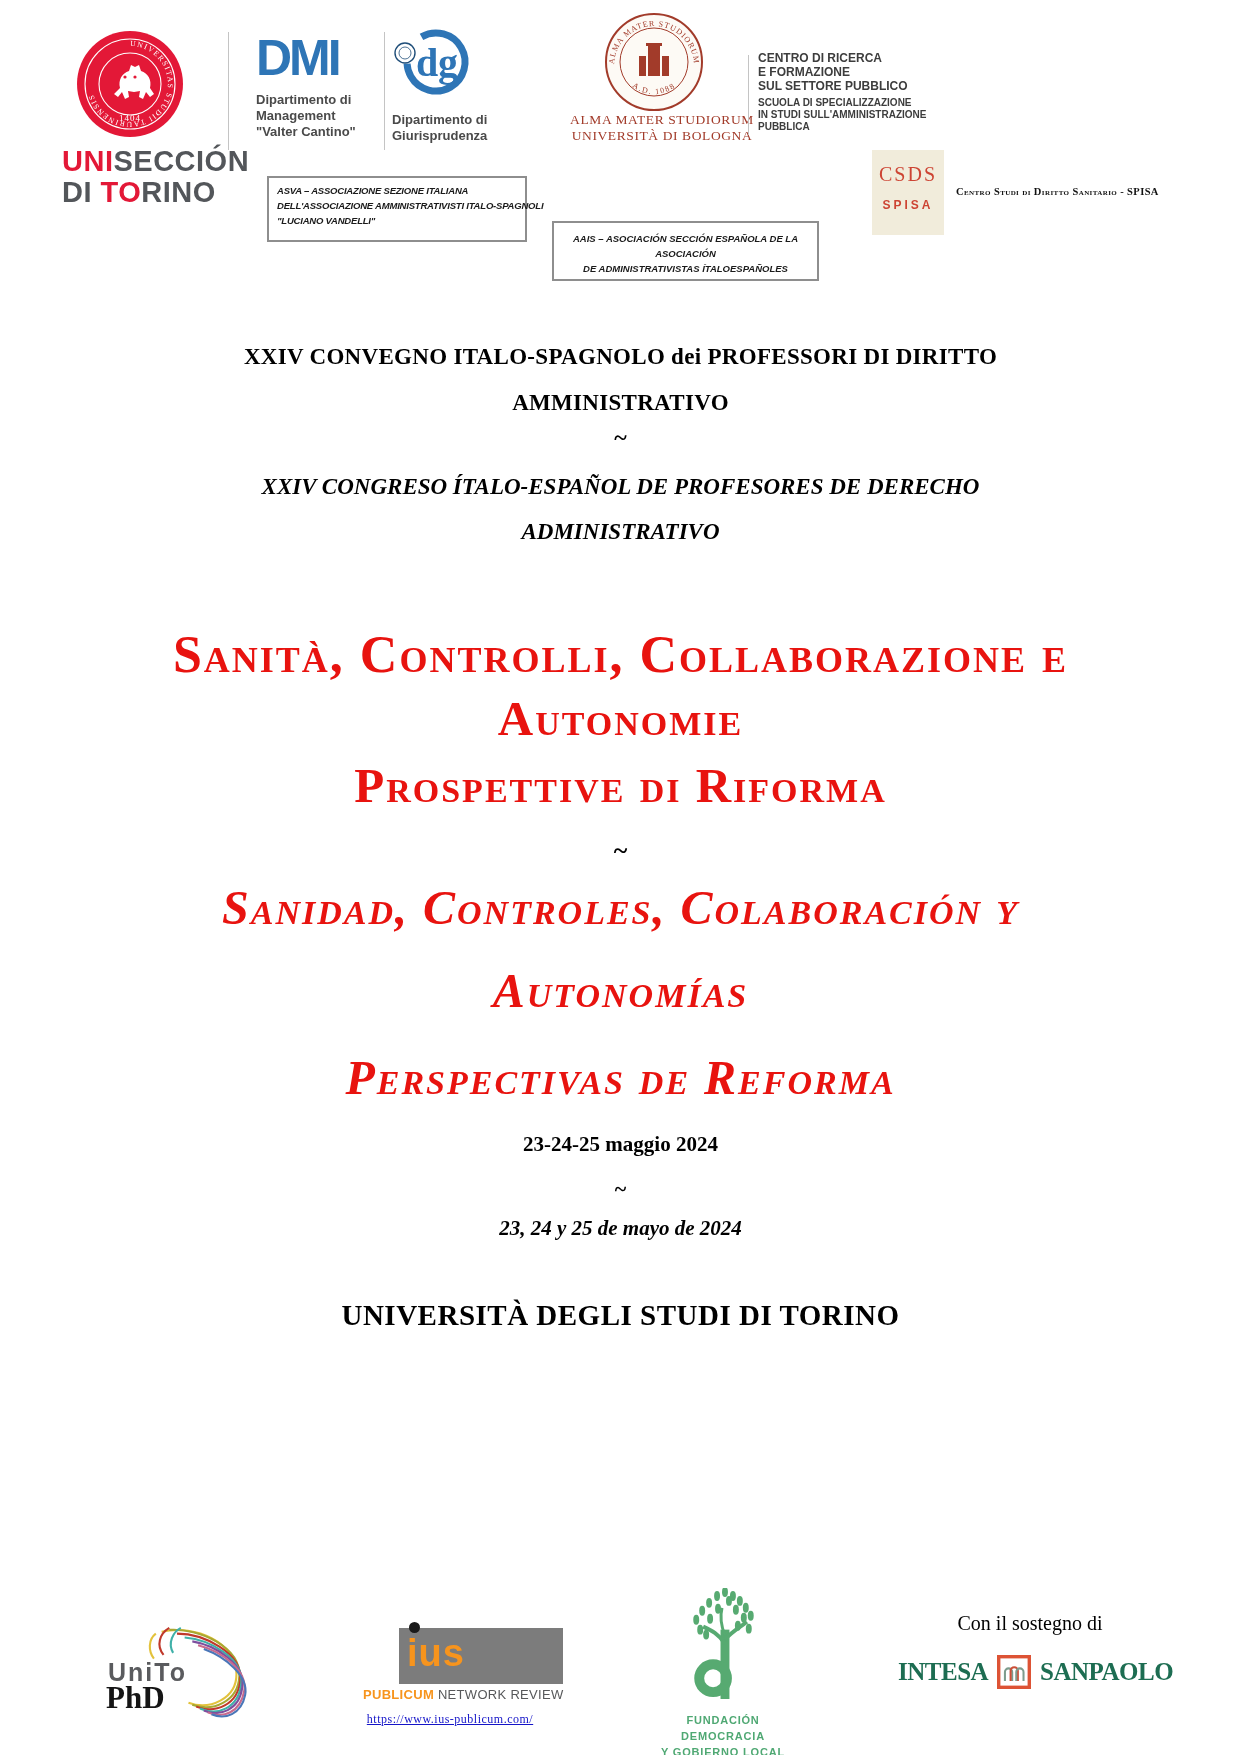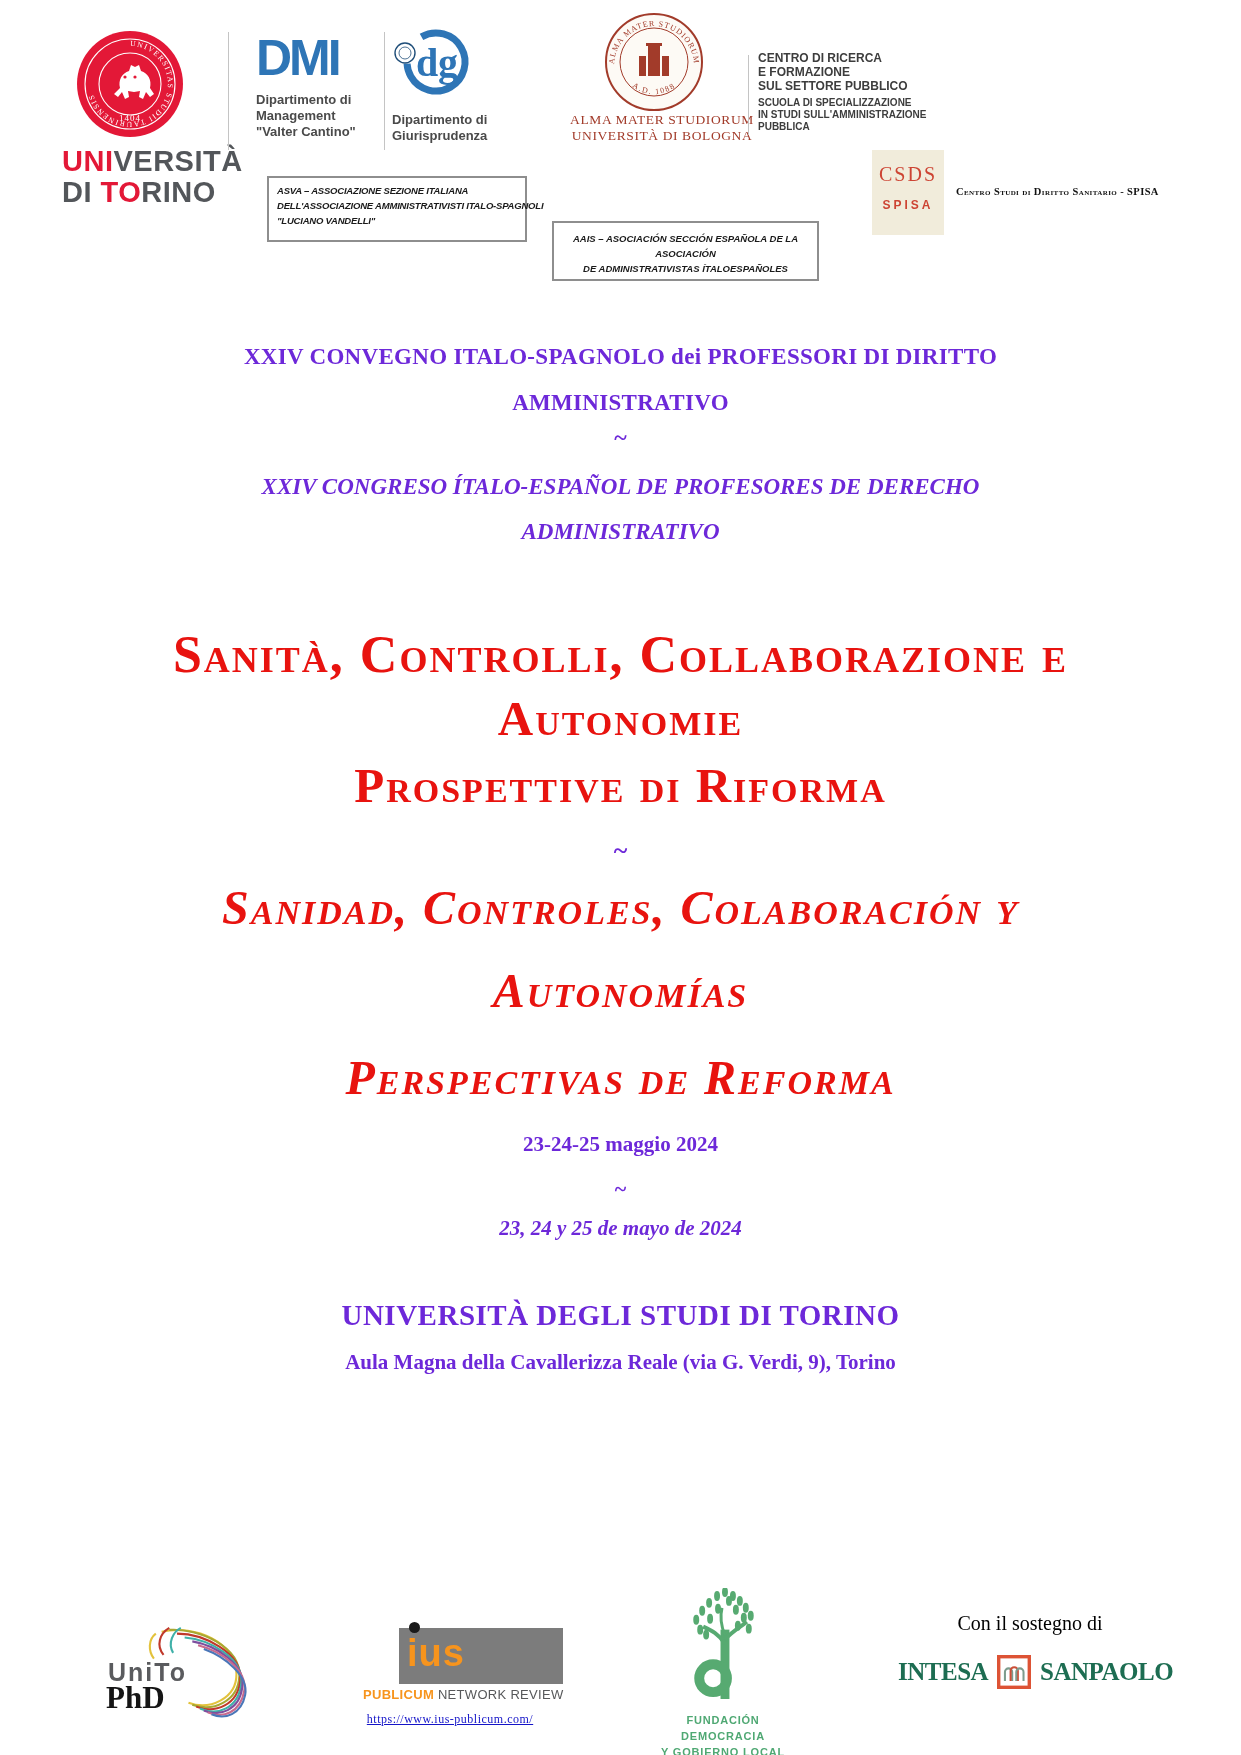--- a/index.html
+++ b/index.html
@@ -1,20 +1,20 @@
 <!DOCTYPE html>
 <html><head>
 <meta charset="utf-8">
 <style>
   html,body{margin:0;padding:0;background:#e9e9e9;}
   .page{position:relative;width:1241px;height:1755px;margin:0 auto;background:#ffffff;
         overflow:hidden;font-family:"Liberation Serif",serif;}
   .abs{position:absolute;}
   .ctr{position:absolute;left:0;width:100%;text-align:center;}
-  .navy{color:#6d28d9;}
+  .navy{color:#000000;}
   .red{color:#e8130f;}
 
   
   .vline{position:absolute;width:1px;background:#c4c4c4;}
   #vline1{left:228px;top:32px;height:118px;}
   #vline2{left:384px;top:32px;height:118px;}
   #vline3{left:748px;top:55px;height:80px;}
 
   #unito-seal{left:76px;top:30px;}
   #unito-wordmark{left:62px;top:146px;font-family:"Liberation Sans",sans-serif;
@@ -121,21 +121,21 @@
     </text>
     <g fill="#ffffff">
       <path d="M44,58 c-2,-8 2,-15 9,-17 l2,-6 4,2 4,-2 2,6 c7,2 11,9 9,17 l4,6 -4,3 -4,-5 -3,7 -4,-2 1,-6 -6,1 -6,-1 1,6 -4,2 -3,-7 -4,5 -4,-3 z"></path>
       <circle cx="49" cy="47" r="1.6" fill="#e31837"></circle>
       <circle cx="59" cy="47" r="1.6" fill="#e31837"></circle>
     </g>
     <text x="54" y="91" text-anchor="middle" fill="#ffffff" font-size="9" letter-spacing="1" font-family="Liberation Serif,serif">1404</text>
   </svg>
 
   <div id="unito-wordmark" class="abs">
-    <div><span class="uni-red">UNI</span><span>VERSITÀ</span></div>
+    <div><span class="uni-red">UNI</span><span>SECCIÓN</span></div>
     <div><span>DI </span><span class="uni-red">TO</span><span>RINO</span></div>
   </div>
 
   <div id="vline1" class="vline"></div>
 
   <div id="dmi" class="abs">
     <div id="dmi-logo">DMI</div>
     <div class="dept-label">
       <div>Dipartimento di</div>
       <div>Management</div>
@@ -228,21 +228,20 @@
   <div id="theme3" class="ctr red theme">Prospettive di Riforma</div>
   <div id="tilde2" class="ctr navy">~</div>
   <div id="theme4" class="ctr red theme theme-es">Sanidad, Controles, Colaboración y</div>
   <div id="theme5" class="ctr red theme theme-es">Autonomías</div>
   <div id="theme6" class="ctr red theme theme-es">Perspectivas de Reforma</div>
 
   <div id="date-it" class="ctr navy">23-24-25 maggio 2024</div>
   <div id="tilde3" class="ctr navy">~</div>
   <div id="date-es" class="ctr navy">23, 24 y 25 de mayo de 2024</div>
   <div id="venue1" class="ctr navy">UNIVERSITÀ DEGLI STUDI DI TORINO</div>
-  <div id="venue2" class="ctr navy">Aula Magna della Cavallerizza Reale (via G. Verdi, 9), Torino</div>
 
   <div id="support">Con il sostegno di</div>
 
   <div id="unitophd" class="abs">
     <svg id="unitophd-swirl" width="124" height="96" viewBox="0 0 124 100" fill="none" stroke-width="2.2">
       <path d="M22,6 C58,-2 100,18 100,50 C100,76 72,88 50,80" stroke="#e3c23c"></path>
       <path d="M30,4 C62,2 104,22 103,52 C102,78 76,90 54,82" stroke="#a8a832"></path>
       <path d="M38,8 C66,8 106,28 104,56 C102,82 78,92 58,84" stroke="#c0392b"></path>
       <path d="M46,12 C72,14 108,34 105,60 C102,86 80,94 62,86" stroke="#3fb0a8"></path>
       <path d="M54,16 C78,20 110,40 106,64 C103,88 82,95 66,88" stroke="#7d4f9e"></path>

